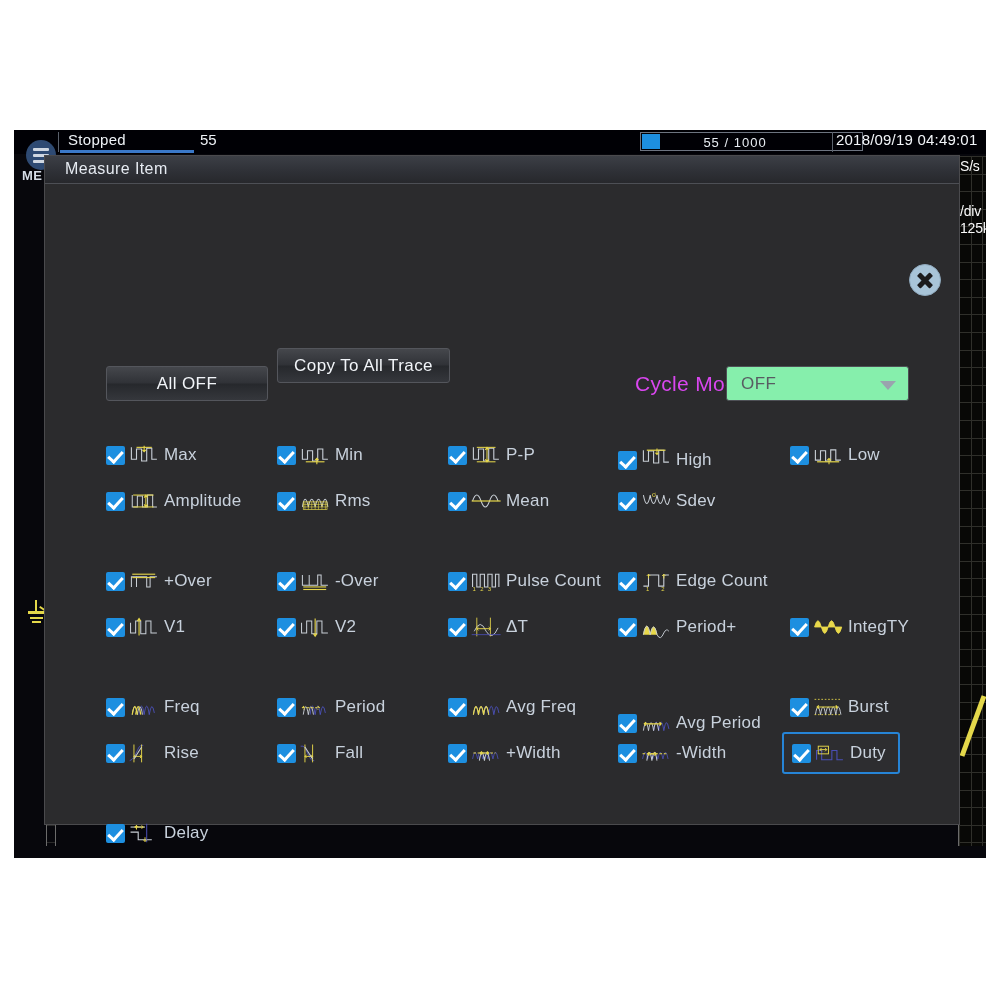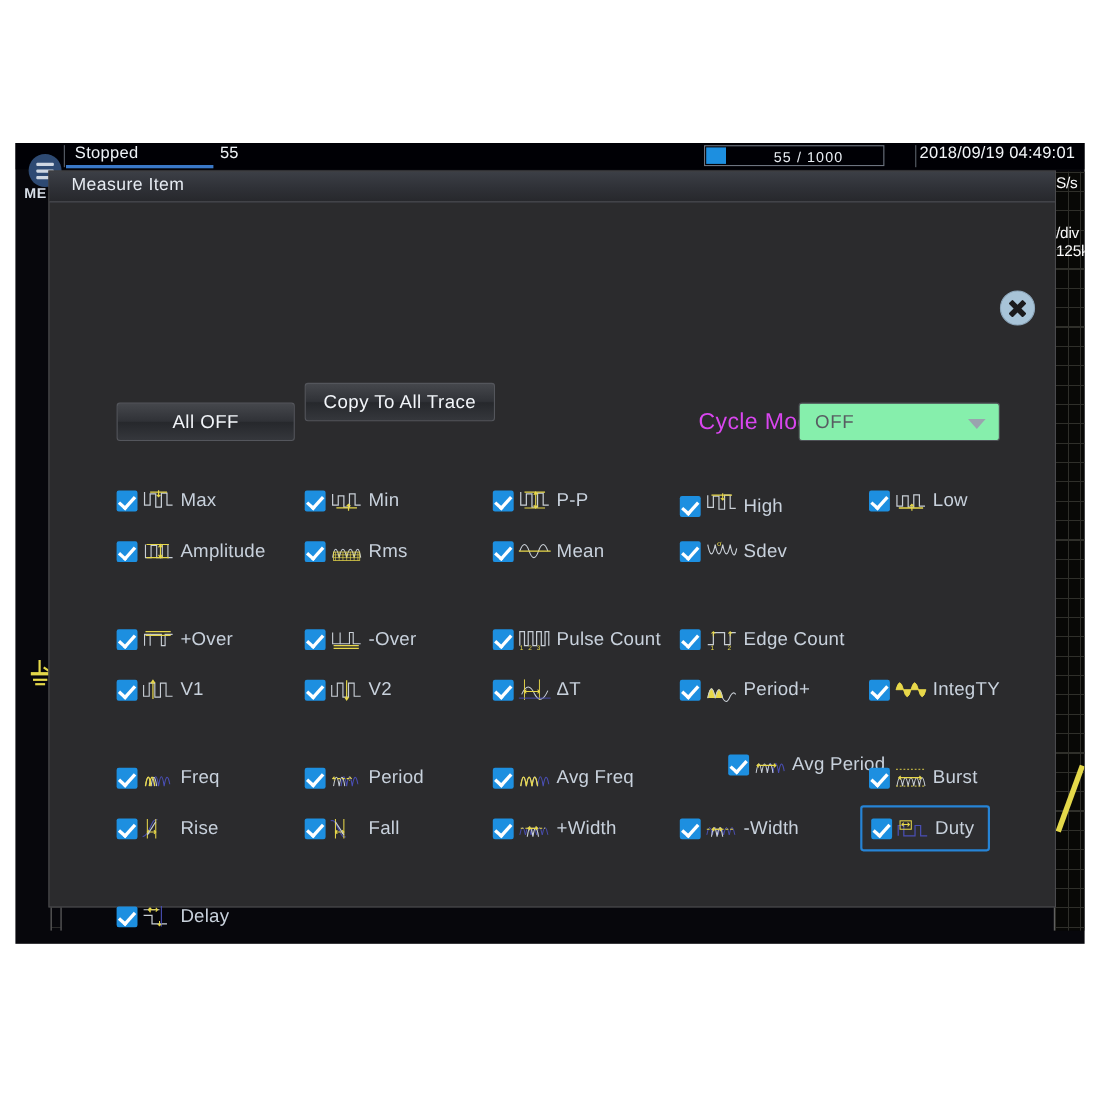--- a/index.html
+++ b/index.html
@@ -30,21 +30,21 @@
   }
   .status-run-label {
     position: absolute; left: 8px; top: 1px;
     color: #eef2f7; font-size: 15px; letter-spacing: .3px;
   }
   .status-count {
     position: absolute; left: 186px; top: 1px;
     color: #eef2f7; font-size: 15px;
   }
   .acq-box {
-    position: absolute; left: 626px; top: 2px; width: 164px; height: 19px;
+    position: absolute; left: 626px; top: 2px; width: 223px; height: 19px;
     border: 1px solid #6d7480; background: #000005;
   }
   .acq-fill {
     position: absolute; left: 1px; top: 1px; width: 18px; height: 15px;
     background: #1d8fe0;
   }
   .acq-text {
     position: absolute; left: 0; top: 0; width: 188px; height: 19px;
     display: flex; align-items: center; justify-content: center;
     color: #e8edf3; font-size: 13px; letter-spacing: 1px;
@@ -471,21 +471,21 @@
             </div>
             <div class="item" style="left: 403px; top: 508px;">
               <span class="cb"></span>
               <span class="glyph"><svg viewBox="0 0 40 26" width="34" height="26">
                   <path d="M16 22 Q19 2 22 22 Q25 2 28 22 Q31 4 34 20" fill="none" stroke="#4a4fb5" stroke-width="1.1"></path>
                   <path d="M4 22 Q7 3 10 22 Q13 3 16 22 Q19 3 22 22" fill="none" stroke="#c9cfd6" stroke-width="1.1"></path>
                   <path d="M4 22 Q7 3 10 22 M10 22 Q13 3 16 22 M16 22 Q19 3 22 22" fill="none" stroke="#e8d84a" stroke-width="1.3"></path>
                 </svg></span>
               <span class="lbl">Avg Freq</span>
             </div>
-            <div class="item" style="left: 573px; top: 496px; margin-left: 44px;">
+            <div class="item" style="left: 573px; top: 524px;">
               <span class="cb"></span>
               <span class="glyph"><svg viewBox="0 0 40 26" width="34" height="26">
                   <path d="M16 22 Q19 2 22 22 Q25 2 28 22 Q31 4 34 20" fill="none" stroke="#4a4fb5" stroke-width="1.1"></path>
                   <path d="M4 22 Q7 3 10 22 Q13 3 16 22 Q19 3 22 22" fill="none" stroke="#c9cfd6" stroke-width="1.1"></path>
                   <path d="M5 14 h20 M7 12 l-2 2 l2 2 M23 12 l2 2 l-2 2" stroke="#e8d84a" stroke-width="1.3" fill="none"></path>
                 </svg></span>
               <span class="lbl">Avg Period</span>
             </div>
             <div class="item" style="left: 745px; top: 508px;">
               <span class="cb"></span>

